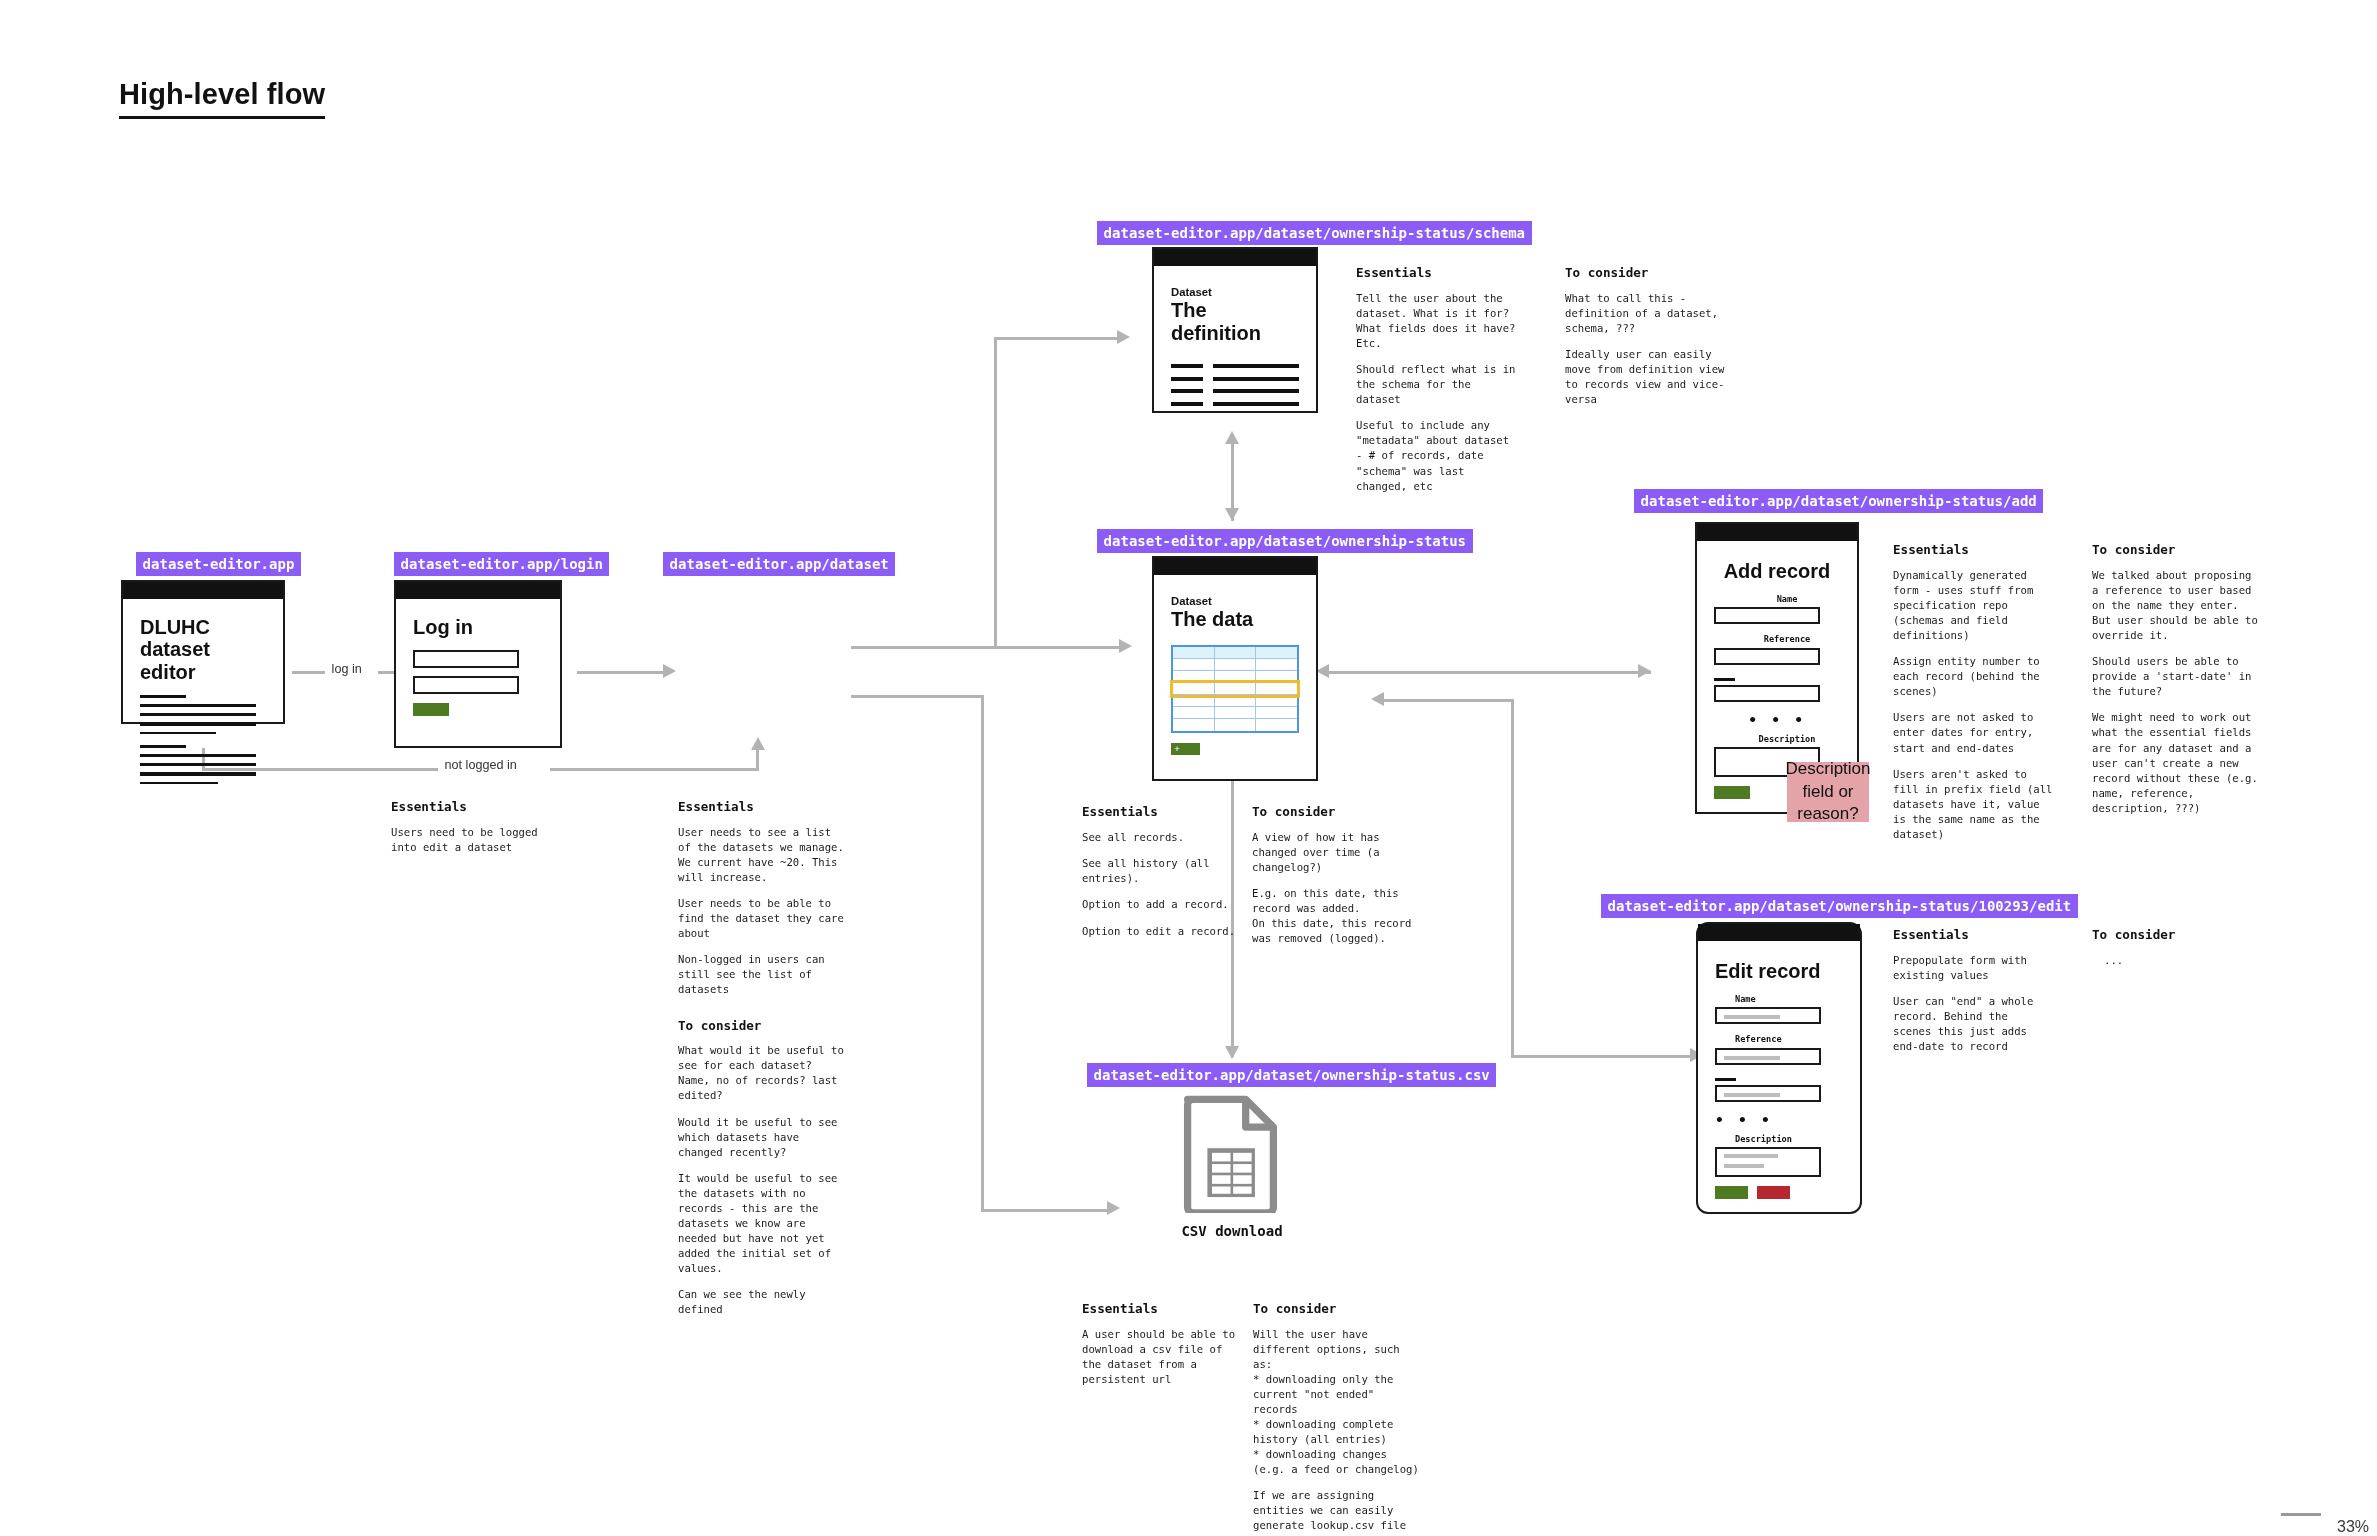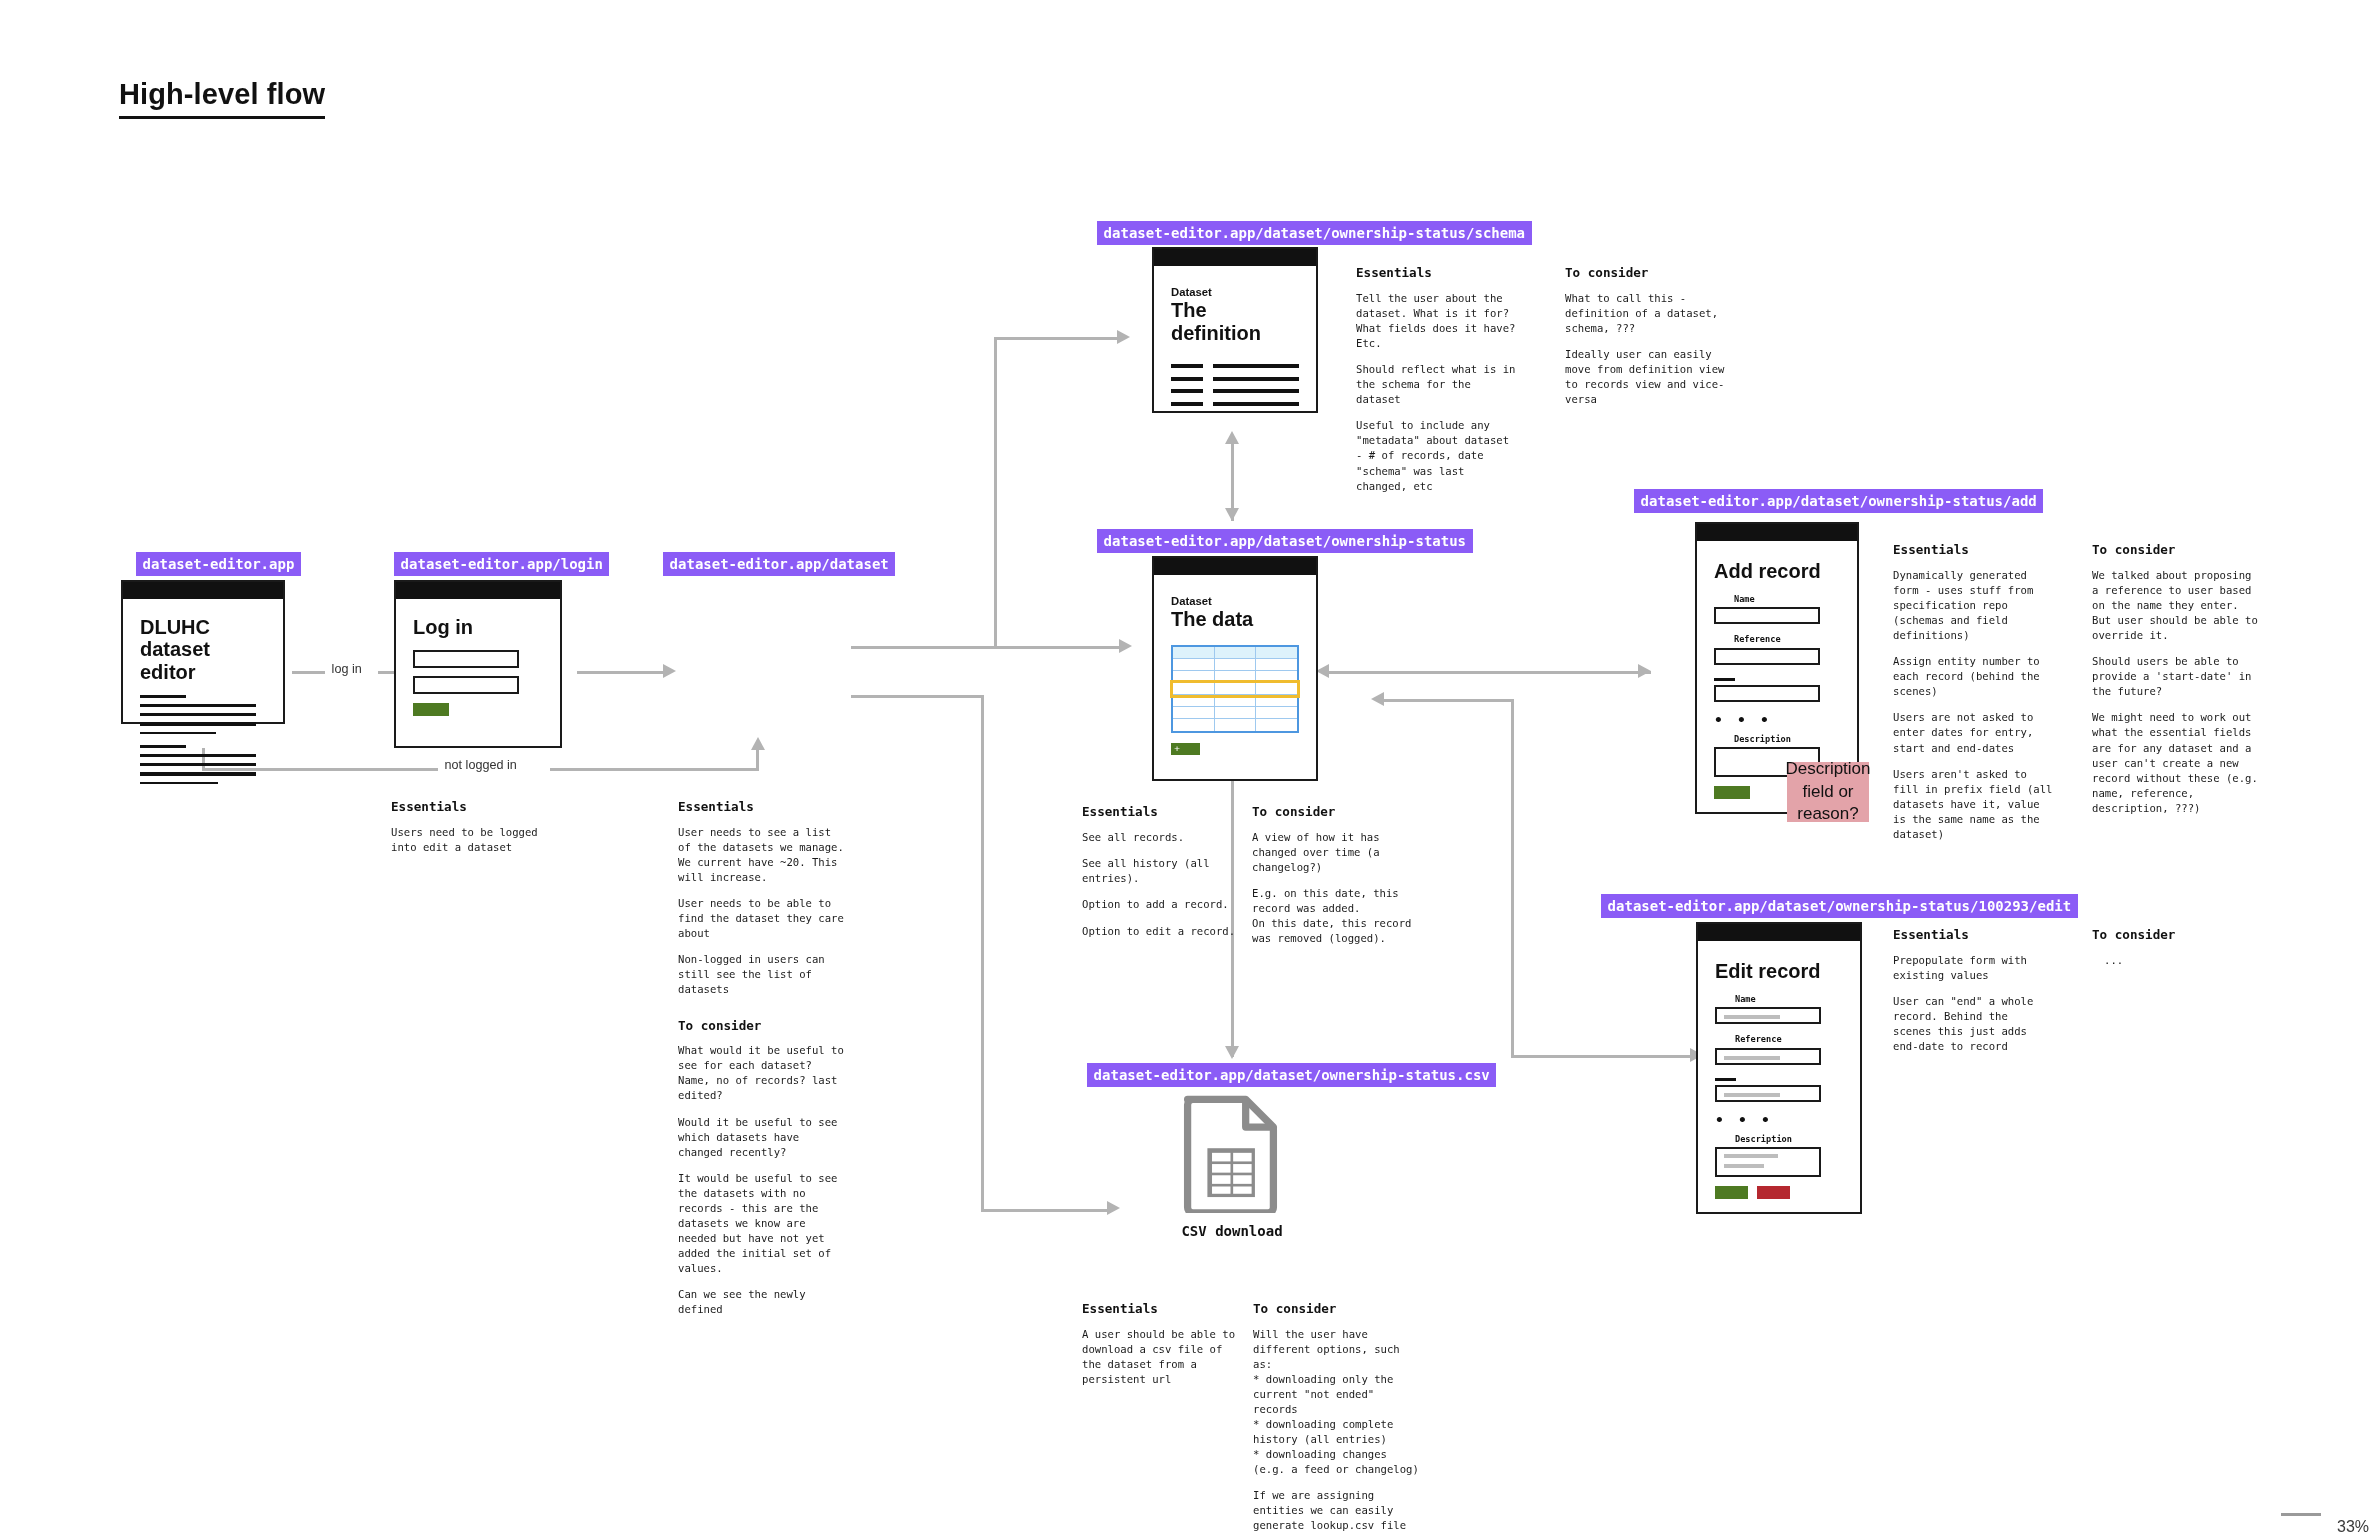--- a/index.html
+++ b/index.html
@@ -244,21 +244,21 @@
             <div class="td"></div>
             <div class="td"></div>
           </div>
       </div>
       <div class="btn-green" style="width:29px;height:12.6px;margin-top:9.3px;color:#fff;font-size:9.3px;line-height:12.6px;text-align:left;padding-left:3.3px;box-sizing:border-box;font-family:'DejaVu Sans Mono','Liberation Mono',monospace;">+</div>
     </div>
   </div>
 
   <div class="win" style="left:1695px;top:522px;width:164px;height:292px;">
     <div class="chrome"></div>
-    <div class="body" style="padding-top:18.6px;">
+    <div class="body" style="padding-top:18.6px;text-align:center;">
       <div class="win-h1">Add record</div>
       <div style="margin-top:12px;">
         <div class="form-label">Name</div>
         <div class="field" style="width:106px;height:17px;"></div>
 
         <div class="form-label" style="margin-top:10px;">Reference</div>
         <div class="field" style="width:106px;height:17px;"></div>
 
         <div class="bar" style="width:21px;height:3.3px;margin-top:13.3px;margin-bottom:4px;"></div>
         <div class="field" style="width:106px;height:17px;"></div>
@@ -266,21 +266,21 @@
         <div class="ellipsis" style="margin-top:8.6px;">• • •</div>
 
         <div class="form-label" style="margin-top:6px;">Description</div>
         <div class="field" style="width:106px;height:30px;"></div>
 
         <div class="btn-green" style="width:36px;height:12.6px;margin-top:9.3px;"></div>
       </div>
     </div>
   </div>
 
-  <div class="win" style="left:1696px;top:922px;width:166px;height:292px;">
+  <div class="win" style="left:1696px;top:922px;width:166px;height:292px;border-radius:12px;">
     <div class="chrome"></div>
     <div class="body" style="padding-top:18.6px;">
       <div class="win-h1">Edit record</div>
       <div style="margin-top:12px;">
         <div class="form-label">Name</div>
         <div class="field" style="width:106px;height:17px;">
           <div class="val-line" style="width:56px;margin-top:6px;"></div>
         </div>
 
         <div class="form-label" style="margin-top:10px;">Reference</div>

